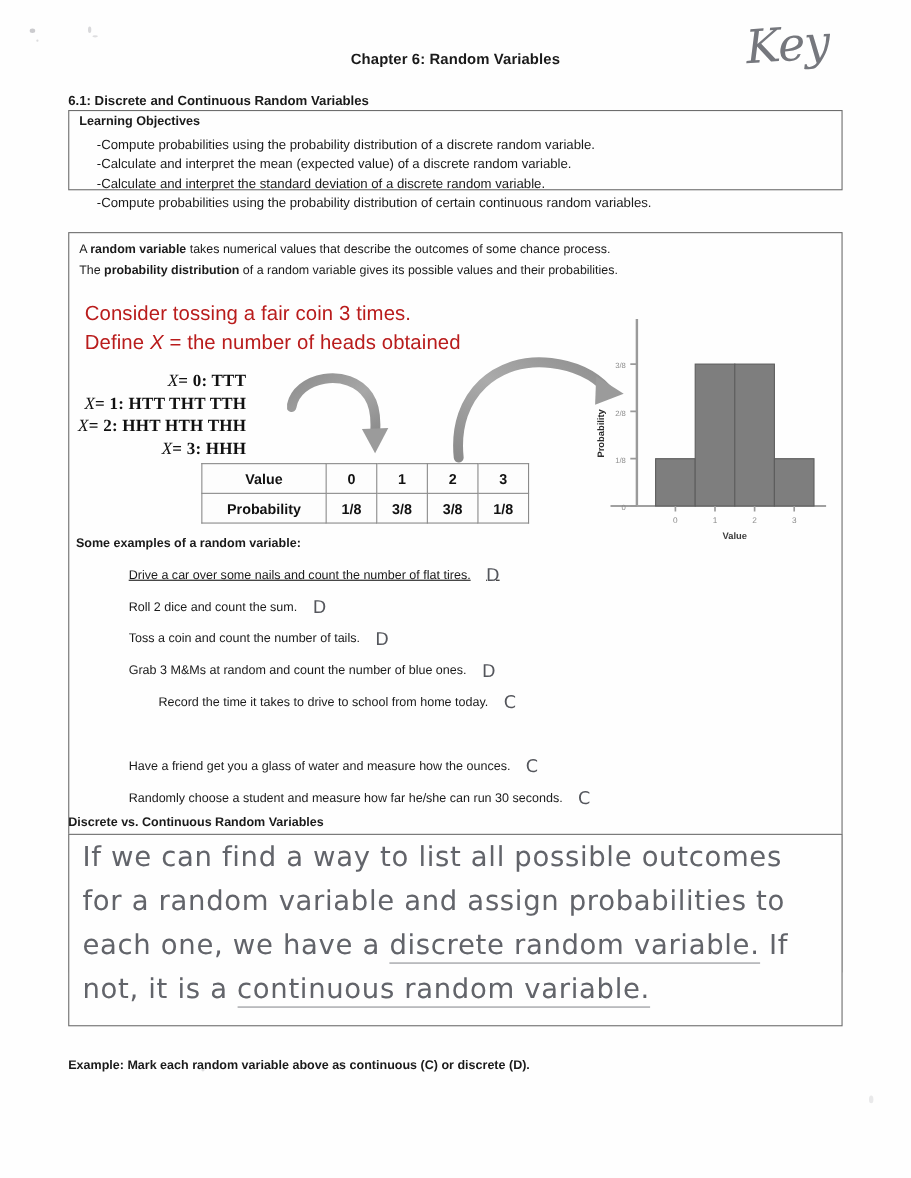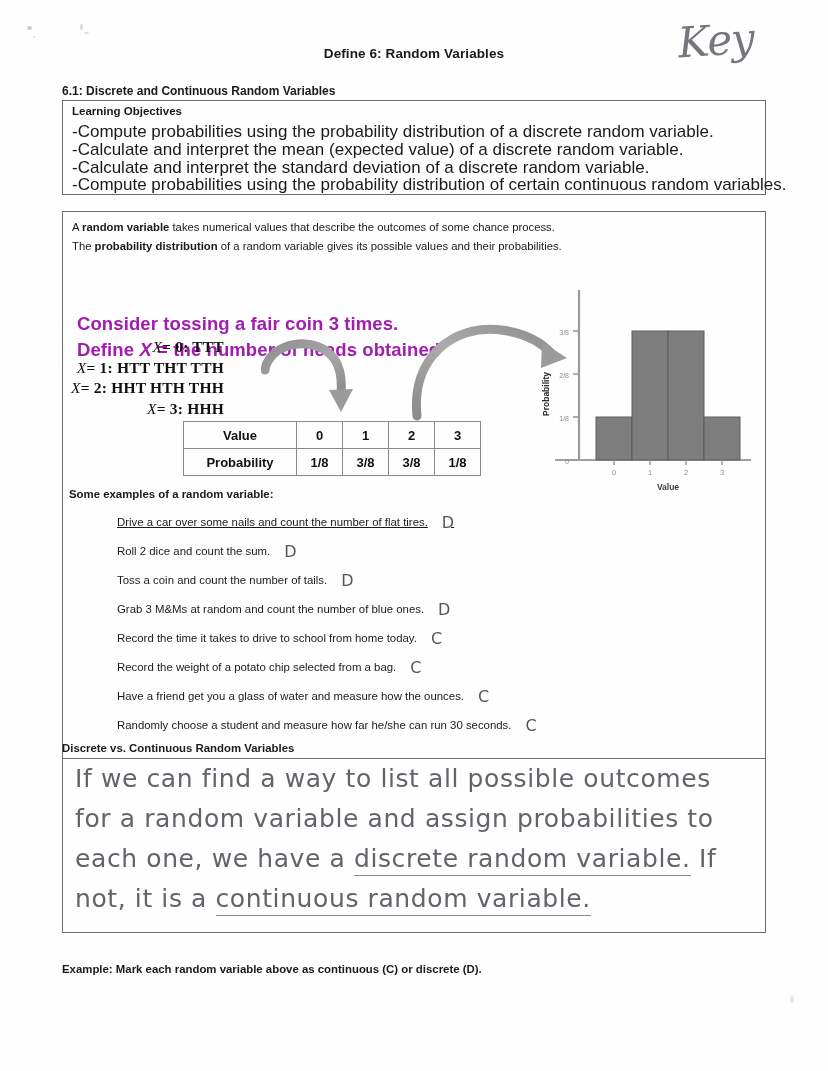--- a/index.html
+++ b/index.html
@@ -73,63 +73,63 @@
     text-align: center;
   }
 
   
   .box {
     position: absolute;
     border: 1px solid #6d6d6d;
     background: #fefefe;
     box-sizing: border-box;
   }
-  #objectives-box { left: 62px; top: 100px; width: 704px; height: 95px; }
+  #objectives-box { left: 62px; top: 100px; width: 704px; height: 73px; }
   #concept-box    { left: 62px; top: 211px; width: 704px; height: 673px; }
   #handwriting-box{ left: 62px; top: 758px; width: 704px; height: 175px; }
 
   .obj-title {
     position: absolute;
     left: 9px; top: 4px;
     font-size: 11.5px;
     font-weight: bold;
   }
   .obj-list {
     position: absolute;
     left: 9px; top: 22px;
     right: 6px;
   }
   .obj-item {
-    font-size: 17px;
+    font-size: 12px;
     line-height: 17.8px;
     white-space: nowrap;
+    margin-left: 16px;
   }
 
   
   .def-line {
     position: absolute;
     left: 9px;
     font-size: 11.3px;
     line-height: 16px;
     white-space: nowrap;
   }
   #def-line-1 { top: 7px; }
   #def-line-2 { top: 26px; }
   .def-line b { font-weight: bold; }
 
   #coin-heading {
     position: absolute;
     left: 14px;
     top: 60px;
     font-size: 18.5px;
-    font-weight: bold;
+    font-weight: normal;
     line-height: 26px;
-    color: #a21caf;
+    color: #b91c1c;
     letter-spacing: .1px;
-    margin-top: 39px;
   }
   #coin-heading .ital { font-style: italic; }
 
   #outcome-list {
     position: absolute;
     left: 8px;
     top: 125px;
     font-family: "Liberation Serif", serif;
     font-size: 15.5px;
     line-height: 20.5px;
@@ -226,21 +226,21 @@
 
   <div class="speck s1"></div>
   <div class="speck s2"></div>
   <div class="speck s3"></div>
   <div class="speck s4"></div>
   <div class="speck s5"></div>
   <div class="speck s6"></div>
 
   <div id="key-mark" class="hand">Key</div>
 
-  <div id="chapter-title">Define 6: Random Variables</div>
+  <div id="chapter-title">Chapter 6: Random Variables</div>
   <div id="section-heading">6.1: Discrete and Continuous Random Variables</div>
 
   <div class="box" id="objectives-box">
     <div class="obj-title">Learning Objectives</div>
     <div class="obj-list">
       <div class="obj-item">-Compute probabilities using the probability distribution of a discrete random variable.</div>
       <div class="obj-item">-Calculate and interpret the mean (expected value) of a discrete random variable.</div>
       <div class="obj-item">-Calculate and interpret the standard deviation of a discrete random variable.</div>
       <div class="obj-item">-Compute probabilities using the probability distribution of certain continuous random variables.</div>
     </div>
@@ -353,25 +353,22 @@
     </div>
     <div class="example-row" style="top:328px;">
       <span>Roll 2 dice and count the sum.</span><span class="ans hand">D</span>
     </div>
     <div class="example-row" style="top:357px;">
       <span>Toss a coin and count the number of tails.</span><span class="ans hand">D</span>
     </div>
     <div class="example-row" style="top:386px;">
       <span>Grab 3 M&amp;Ms at random and count the number of blue ones.</span><span class="ans hand">D</span>
     </div>
-    <div class="example-row" style="top:415px;">
+    <div class="example-row" style="top:415px;margin-left:27px;">
       <span>Record the time it takes to drive to school from home today.</span><span class="ans hand">C</span>
-    </div>
-    <div class="example-row" style="top:444px;">
-      <span>Record the weight of a potato chip selected from a bag.</span><span class="ans hand">C</span>
     </div>
     <div class="example-row" style="top:473px;">
       <span>Have a friend get you a glass of water and measure how the ounces.</span><span class="ans hand">C</span>
     </div>
     <div class="example-row" style="top:502px;">
       <span>Randomly choose a student and measure how far he/she can run 30 seconds.</span><span class="ans hand">C</span>
     </div>
   </div>
 
   <div id="hand-section-heading">Discrete vs. Continuous Random Variables</div>

